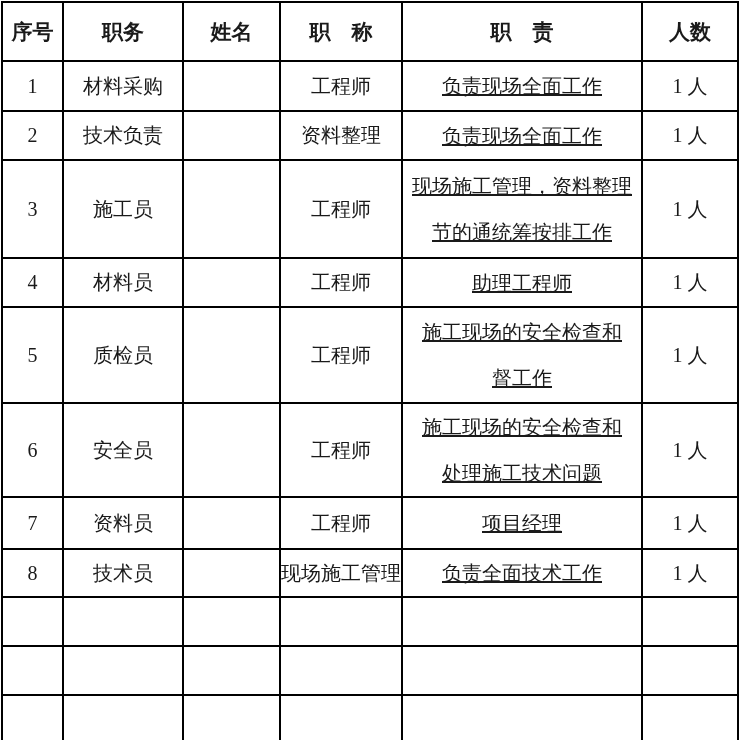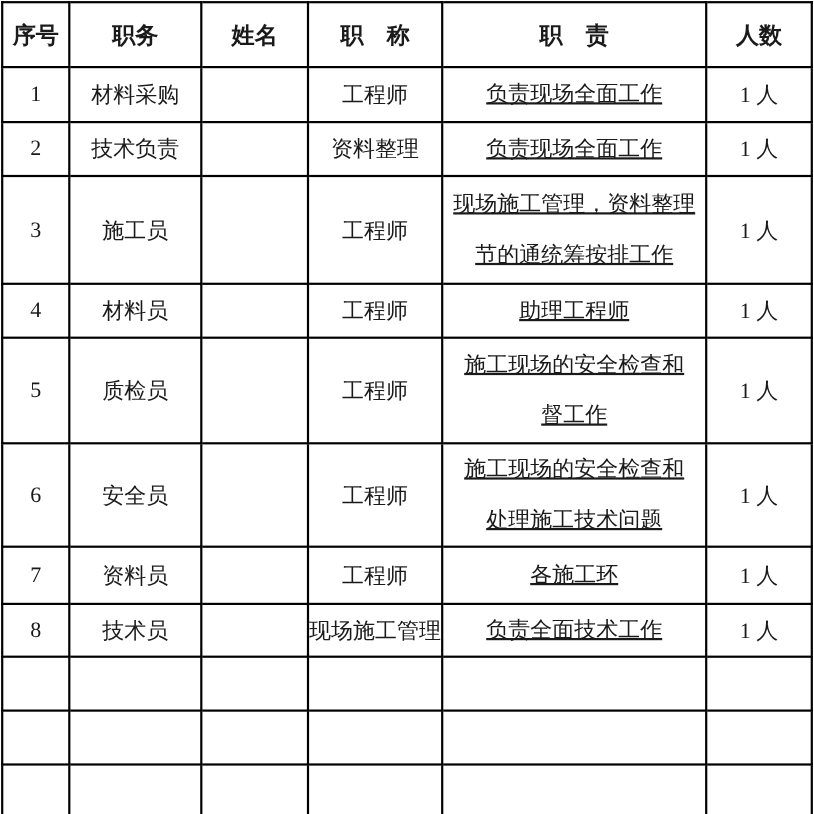--- a/index.html
+++ b/index.html
@@ -130,21 +130,21 @@
         <td class="tit">工程师</td>
         <td class="duty">施工现场的安全检查和
 处理施工技术问题</td>
         <td class="num">1 人</td>
       </tr>
       <tr class="h52">
         <td class="num">7</td>
         <td class="pos">资料员</td>
         <td class="nam"></td>
         <td class="tit">工程师</td>
-        <td class="duty">各施工环</td>
+        <td class="duty">项目经理</td>
         <td class="num">1 人</td>
       </tr>
       <tr class="h48">
         <td class="num">8</td>
         <td class="pos">技术员</td>
         <td class="nam"></td>
         <td class="tit">现场施工管理</td>
         <td class="duty">负责全面技术工作</td>
         <td class="num">1 人</td>
       </tr>

